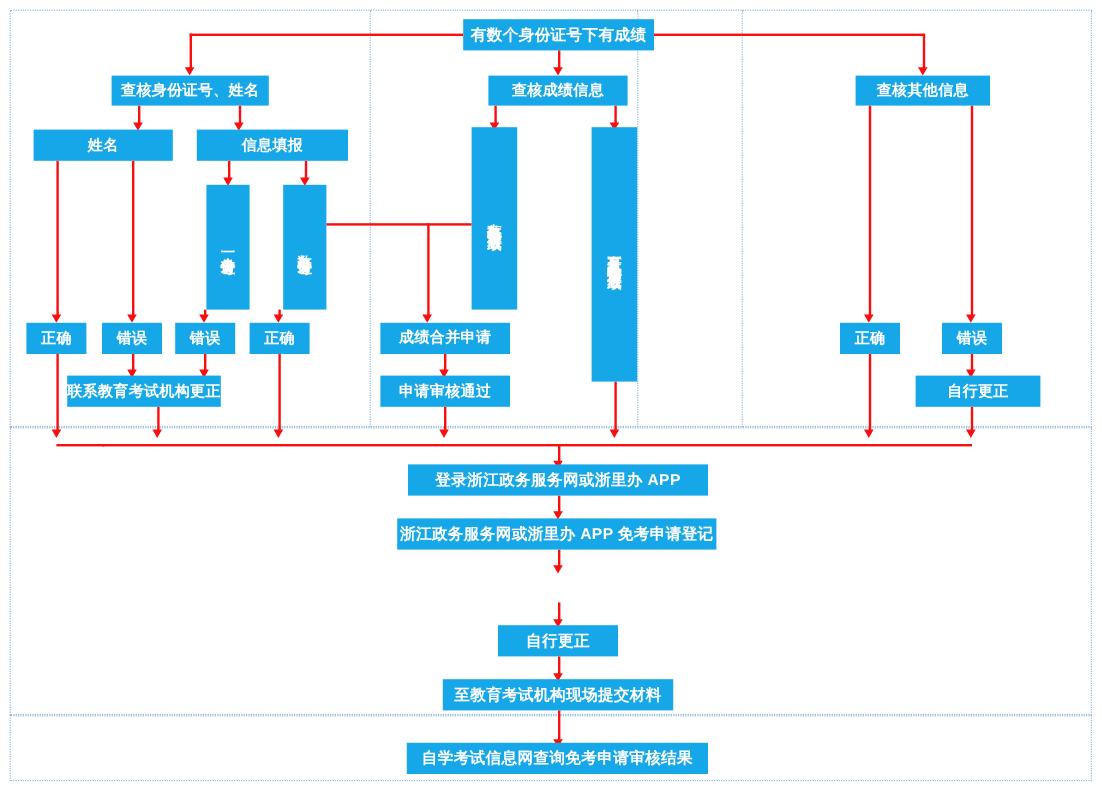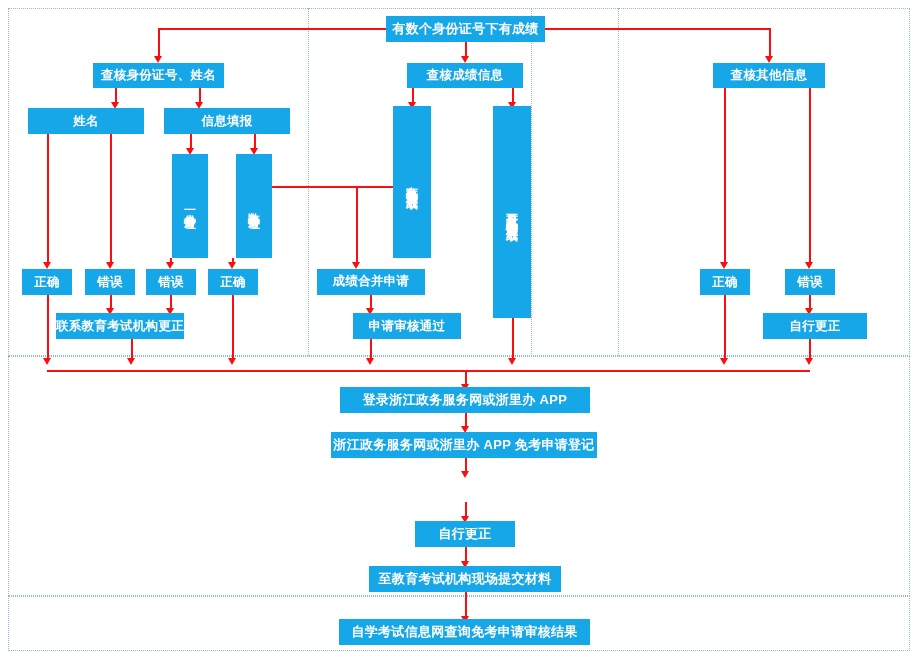--- a/index.html
+++ b/index.html
@@ -152,21 +152,21 @@
   <div class="ln lnv" style="left:170px;top:295px;height:15px;"></div>
   <div class="arw" style="left:166px;top:308px;"></div>
 
   <div class="ln lnv" style="left:809px;top:295px;height:15px;"></div>
   <div class="arw" style="left:805px;top:308px;"></div>
 
   <div class="ln lnv" style="left:370px;top:295px;height:15px;"></div>
   <div class="arw" style="left:366px;top:308px;"></div>
 
   <div class="box" style="left:56px;top:313px;width:128px;height:26px;">联系教育考试机构更正</div>
-  <div class="box" style="left:317px;top:313px;width:108px;height:26px;margin-left:36px;">申请审核通过</div>
+  <div class="box" style="left:317px;top:313px;width:108px;height:26px;">申请审核通过</div>
   <div class="box" style="left:763px;top:313px;width:104px;height:26px;">自行更正</div>
 
   <div class="ln lnh" style="left:85px;top:370px;width:725px;"></div>
 
   <div class="ln lnv" style="left:47px;top:295px;height:66px;"></div>
   <div class="arw" style="left:43px;top:358px;"></div>
   <div class="ln lnh" style="left:47px;top:370px;width:40px;"></div>
 
   <div class="ln lnv" style="left:131px;top:339px;height:22px;"></div>
   <div class="arw" style="left:127px;top:358px;"></div>

